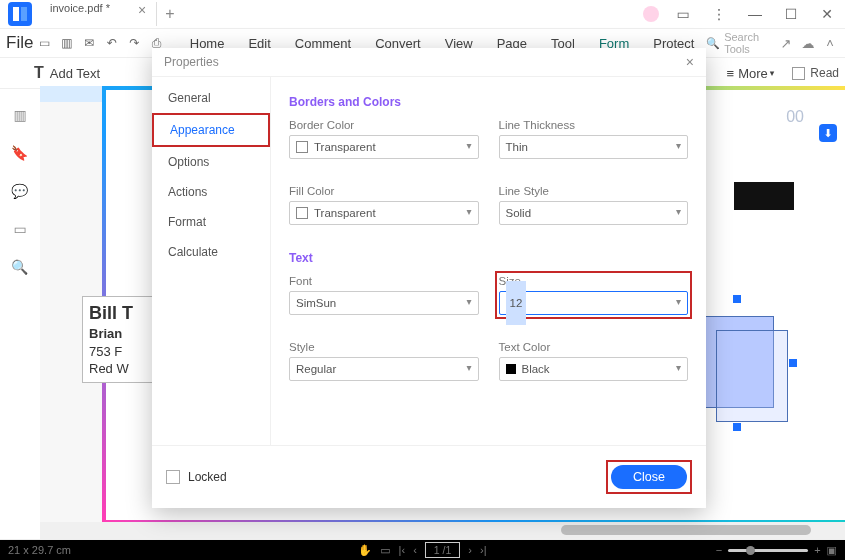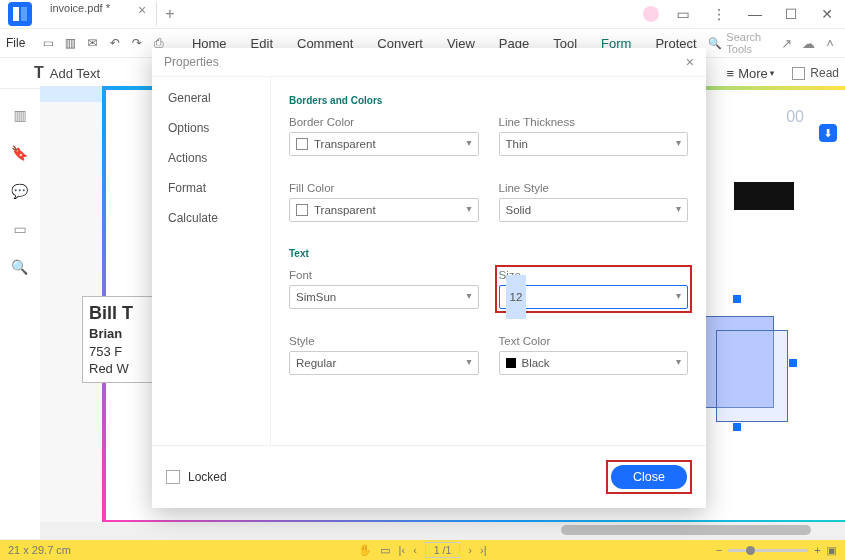--- a/index.html
+++ b/index.html
@@ -7,21 +7,21 @@
 .app-logo{width:24px;height:24px;background:#1a6eff;border-radius:4px;margin:0 8px;position:relative}
 .app-logo:before{content:"";position:absolute;left:5px;top:5px;width:6px;height:14px;background:#fff}
 .app-logo:after{content:"";position:absolute;left:13px;top:5px;width:6px;height:14px;background:#5aa0ff}
 .tab{display:flex;height:24px;padding:0 10px;border-right:1px solid #ddd;font-size:11px;color:#555}
 .tab .close{margin-left:28px;color:#888;font-size:14px}
 .tab-plus{margin-left:8px;color:#888;font-size:16px}
 .titlebar .spacer{flex:1}
 .win-ctrl{width:36px;text-align:center;font-size:14px;color:#666}
 .dot{width:16px;height:16px;border-radius:50%;margin-right:6px}
 .menubar{height:28px;display:flex;align-items:center;border-bottom:1px solid #eee;padding:0 6px}
-.menubar .file{margin-right:12px;font-size:12px}
+.menubar .file{margin-right:0;font-size:17px}
 .menubar .ico{width:20px;height:20px;display:flex;align-items:center;justify-content:center;color:#666;margin:0 3px}
 .menubar .menus{display:flex;margin-left:10px}
 .menubar .menus span{margin:0 12px;font-size:13px;color:#444}
 .menubar .menus .active{color:#0f766e}
 .menubar .search{margin-left:auto;color:#aaa;font-size:11px;display:flex;align-items:center}
 .menubar .right-ico{width:22px;text-align:center;color:#888;font-size:13px;margin-left:4px}
 .toolbar{height:30px;display:flex;align-items:center;padding:0 6px;border-bottom:1px solid #eee}
 .toolbar .addtxt{display:flex;align-items:center;margin-left:28px;font-size:13px;color:#444}
 .toolbar .addtxt .t{font-size:16px;font-weight:bold;margin-right:6px}
 .toolbar .spacer{flex:1}
@@ -43,36 +43,36 @@
 .blackbox{position:absolute;right:52px;top:92px;width:60px;height:28px;background:#111}
 .dlbadge{position:absolute;right:8px;top:38px;width:18px;height:18px;border-radius:4px;background:#1a6eff;color:#fff;display:flex;align-items:center;justify-content:center;font-size:11px}
 .panel{position:absolute;left:152px;top:48px;width:554px;height:460px;background:#fff;box-shadow:0 6px 24px rgba(0,0,0,.25);display:flex;flex-direction:column;z-index:50}
 .panel-head{height:28px;display:flex;align-items:center;padding:0 12px;color:#888;font-size:12px;border-bottom:1px solid #f0f0f0}
 .panel-head .x{margin-left:auto;font-size:14px;color:#888}
 .panel-body{flex:1;display:flex;overflow:hidden}
 .ptabs{width:118px;border-right:1px solid #f0f0f0;padding-top:6px}
 .ptab{height:30px;display:flex;align-items:center;padding-left:16px;font-size:12px;color:#555}
 .ptab.sel{color:#1a6eff;border:2px solid #c62828}
 .pcontent{flex:1;padding:14px 18px 10px;overflow:auto}
-.section{font-weight:600;font-size:10px;color:#0f766e;margin:4px 0 10px}
+.section{font-weight:600;font-size:12px;color:#8b5cf6;margin:4px 0 10px}
 .row{display:flex;gap:20px;margin-bottom:26px}
 .field{flex:1}
 .lbl{font-size:11.5px;color:#777;margin-bottom:4px}
 .combo{height:22px;border:1px solid #ccc;border-radius:2px;display:flex;align-items:center;padding:0 6px;font-size:11.5px;color:#555;position:relative;background:#fff}
 .combo .chev{position:absolute;right:6px;top:4px;color:#888;font-size:10px}
 .combo .sq{width:10px;height:10px;border:1px solid #888;margin-right:6px}
 .combo .blk{width:10px;height:10px;background:#000;margin-right:6px}
 .sizewrap{border:2px solid #c62828;padding:2px;margin:-4px}
 .sizecombo{border:1.5px solid #1a6eff}
 .sizecombo span.val{background:#cde0ff;padding:16px 4px}
 .panel-foot{height:46px;display:flex;align-items:center;padding:8px 14px;border-top:1px solid #f0f0f0}
 .lockchk{width:12px;height:12px;border:1px solid #aaa;margin-right:8px}
 .closewrap{margin-left:auto;border:2px solid #c62828;padding:3px}
 .closebtn{background:#1a6eff;color:#fff;border:none;border-radius:14px;padding:5px 22px;font-size:12.5px}
-.statusbar{position:absolute;left:0;right:0;bottom:0;height:20px;display:flex;align-items:center;font-size:11px;color:#777;padding:0 8px;border-top:1px solid #eee;background:#fde047}
+.statusbar{position:absolute;left:0;right:0;bottom:0;height:20px;display:flex;align-items:center;font-size:11px;color:#777;padding:0 8px;border-top:1px solid #eee;background:#000000}
 .statusbar .pgctrl{position:absolute;left:50%;transform:translateX(-50%);display:flex;align-items:center;gap:8px}
 .statusbar .pgctrl .pgbox{border:1px solid #ccc;padding:1px 8px;font-size:10.5px}
 .statusbar .zoom{margin-left:auto;display:flex;align-items:center;gap:6px}
 .statusbar .zoom .track{width:80px;height:3px;background:#ccc;border-radius:2px;position:relative}
 .statusbar .zoom .track .knob{position:absolute;left:18px;top:-3px;width:9px;height:9px;border-radius:50%;background:#888}
 .hscroll{position:absolute;left:40px;right:0;bottom:20px;height:18px;background:#f0f0f0}
 .hscroll .thumb{position:absolute;right:34px;top:3px;height:10px;width:250px;background:#bdbdbd;border-radius:5px}
 </style>
 </head>
 <body>
@@ -171,20 +171,21 @@
 </div>
 
 <div class="panel">
   <div class="panel-head">
     <span>Properties</span>
     <span class="x">×</span>
   </div>
   <div class="panel-body">
     <div class="ptabs">
       <div class="ptab">General</div>
+      <div class="ptab sel">Appearance</div>
       <div class="ptab">Options</div>
       <div class="ptab">Actions</div>
       <div class="ptab">Format</div>
       <div class="ptab">Calculate</div>
     </div>
     <div class="pcontent">
       <div class="section">Borders and Colors</div>
       <div class="row">
         <div class="field">
           <div class="lbl">Border Color</div>

